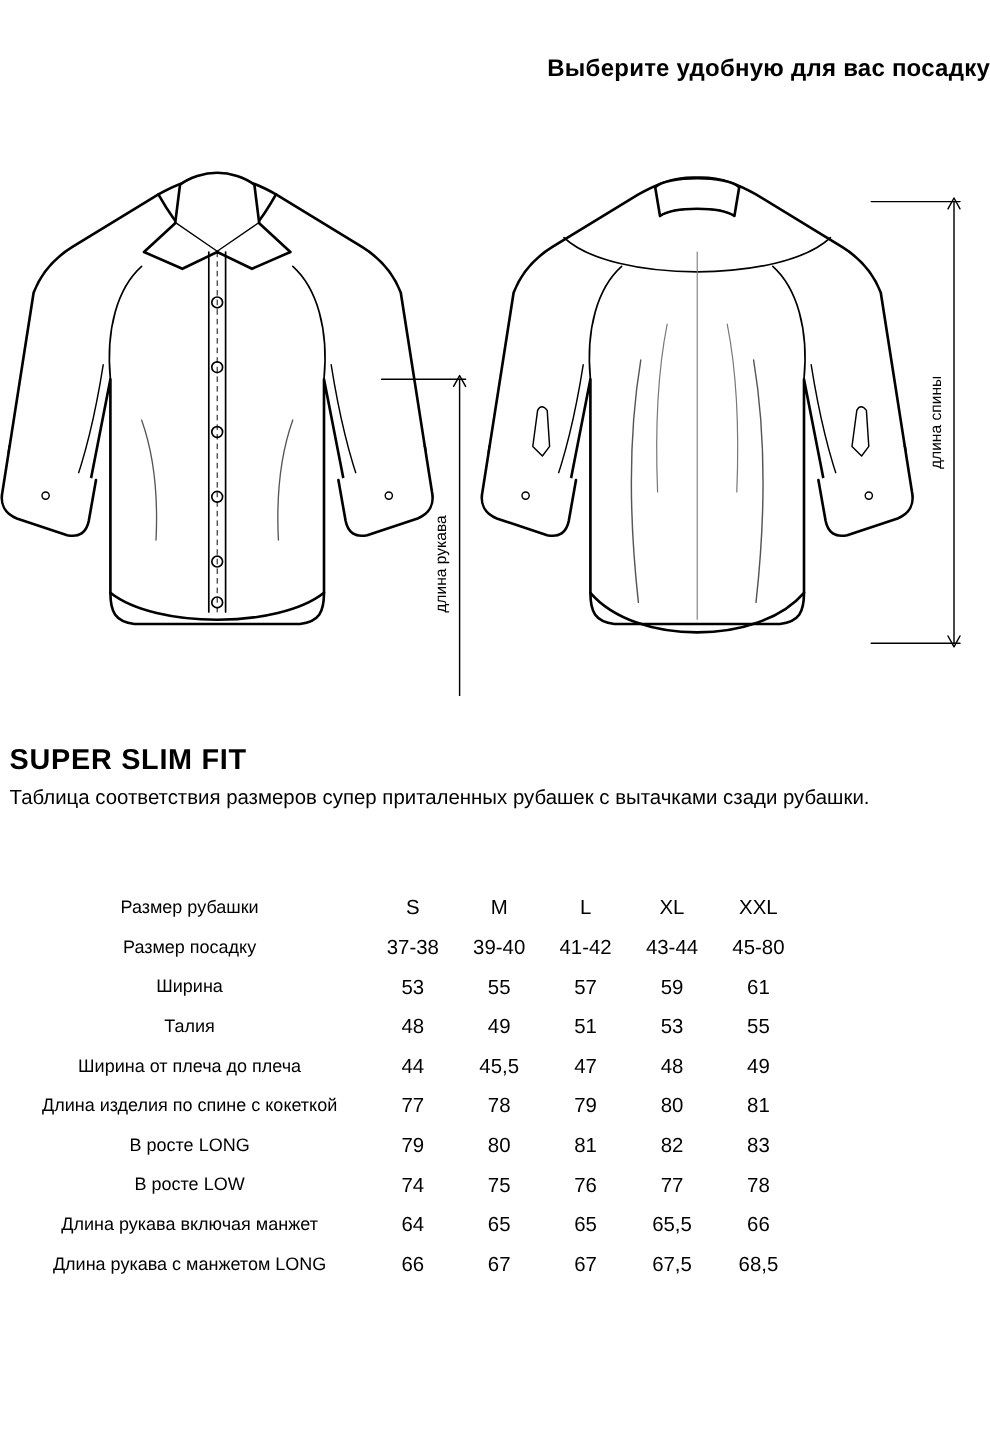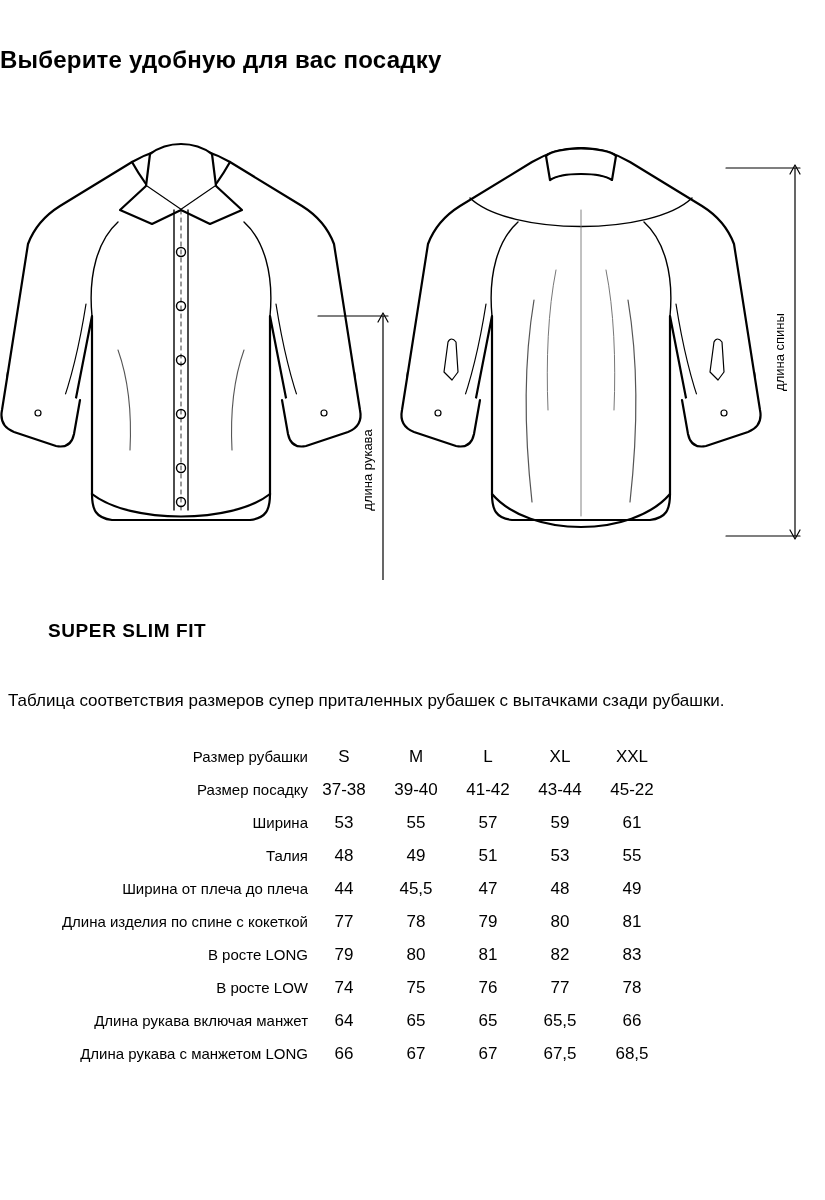--- a/index.html
+++ b/index.html
@@ -18,44 +18,43 @@
   .page {
     position: relative;
     width: 825px;
     height: 1200px;
   }
   .heading {
     position: absolute;
     top: 46px;
     left: 0;
     width: 825px;
-    text-align: left;
-    font-size: 24px;
+    text-align: right;
+    font-size: 20px;
     font-weight: bold;
     letter-spacing: 0.2px;
   }
   .illustration {
     position: absolute;
     top: 110px;
     left: 0;
     width: 825px;
     height: 470px;
   }
   .fit-title {
     position: absolute;
     top: 620px;
     left: 8px;
-    font-size: 19px;
+    font-size: 24px;
     font-weight: bold;
     letter-spacing: 0.6px;
-    margin-left: 40px;
   }
   .fit-desc {
     position: absolute;
-    top: 688px;
+    top: 652px;
     left: 8px;
     width: 800px;
     font-size: 17px;
     line-height: 26px;
   }
   table.sizes {
     position: absolute;
     top: 740px;
     left: 8px;
     width: 660px;
@@ -64,21 +63,21 @@
   }
   table.sizes td, table.sizes th {
     padding: 0;
     height: 33px;
     vertical-align: middle;
     font-weight: normal;
     text-align: center;
     font-size: 17px;
   }
   table.sizes th.rowhead, table.sizes td.rowhead {
-    text-align: right;
+    text-align: center;
     width: 300px;
     font-size: 15px;
   }
   table.sizes td.val, table.sizes th.val {
     width: 72px;
   }
   table.sizes tr.head th.val {
     font-size: 17px;
   }
   .vlabel {
@@ -255,21 +254,21 @@
         <th class="val">XL</th>
         <th class="val">XXL</th>
       </tr>
 
       <tr>
         <td class="rowhead">Размер посадку</td>
         <td class="val">37-38</td>
         <td class="val">39-40</td>
         <td class="val">41-42</td>
         <td class="val">43-44</td>
-        <td class="val">45-22</td>
+        <td class="val">45-80</td>
       </tr>
       <tr>
         <td class="rowhead">Ширина</td>
         <td class="val">53</td>
         <td class="val">55</td>
         <td class="val">57</td>
         <td class="val">59</td>
         <td class="val">61</td>
       </tr>
       <tr>

